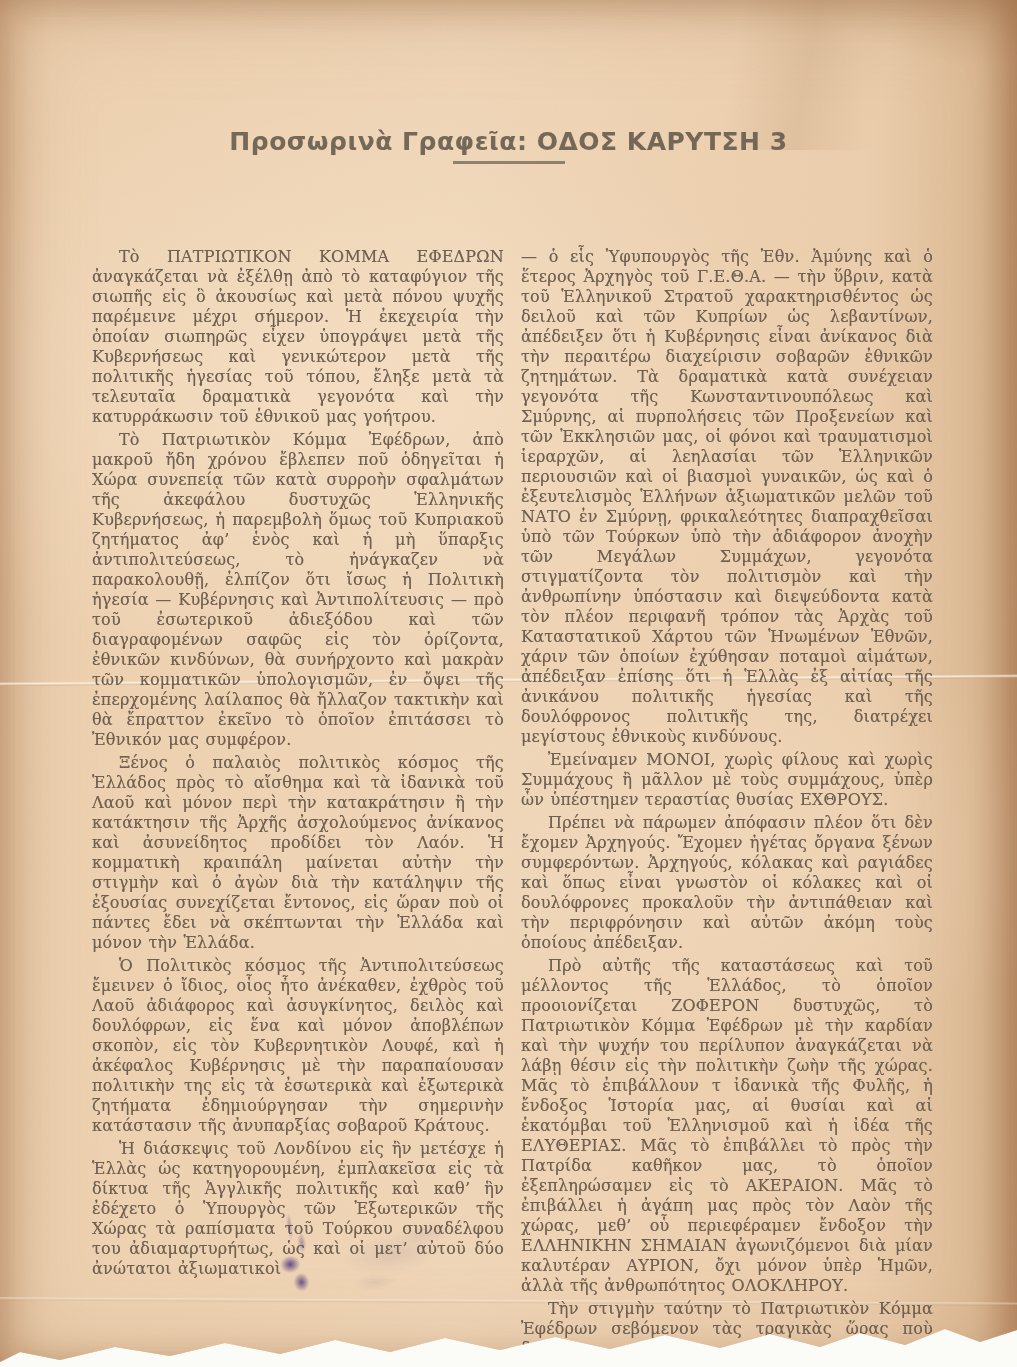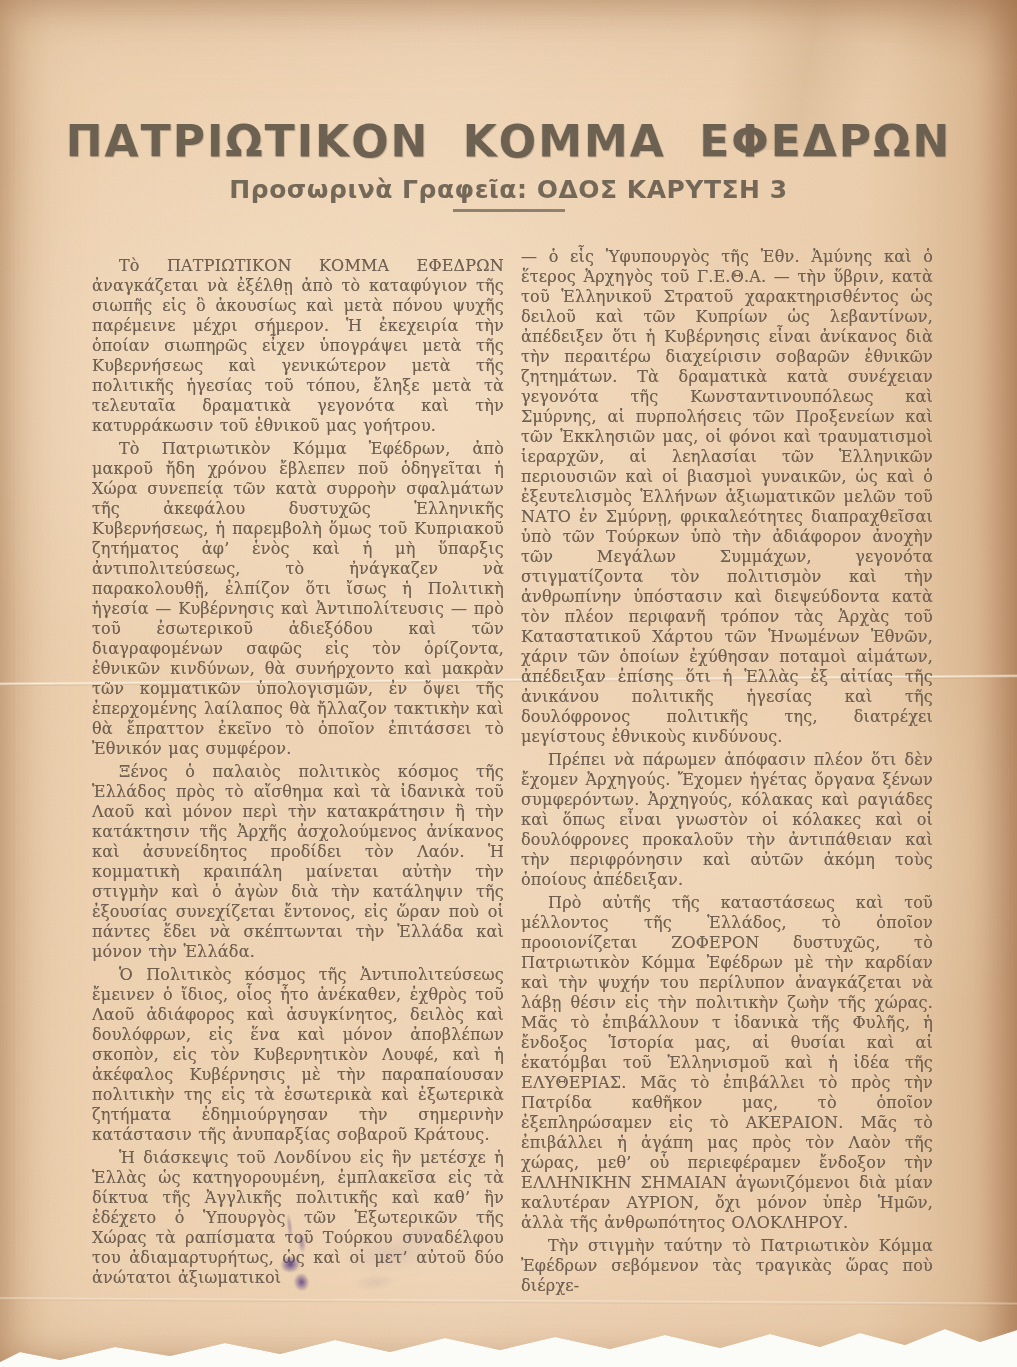--- a/index.html
+++ b/index.html
@@ -66,21 +66,21 @@
     margin-top:6px;
     font-family:"DejaVu Sans", sans-serif;font-weight:bold;
     font-size:25px;letter-spacing:1px;color:#6a5f50;opacity:.92;
   }
   .phone-rule{
     width:112px;height:3px;margin:5px auto 0;
     background:#6f6456;opacity:.75;
   }
   .cols{
     position:absolute;top:247px;left:92px;width:841px;
-    display:flex;gap:17px;align-items:center;
+    display:flex;gap:17px;
   }
   .col{
     width:412px;text-align:justify;
     font-size:16px;line-height:20px;letter-spacing:.2px;word-spacing:1px;
     color:#6e5f51;
     text-shadow:0 0 .6px rgba(110,95,81,.55);
   }
   .col p{margin:0 0 3px 0;text-indent:27px;}
   .col p.noindent{text-indent:0;}
   .ink-stamp{
@@ -108,35 +108,35 @@
       <feColorMatrix type="matrix" values="0 0 0 0 0.42  0 0 0 0 0.30  0 0 0 0 0.18  0 0 0 0.055 0"></feColorMatrix>
     </filter>
     <rect width="100%" height="100%" filter="url(#grainFilter)"></rect>
   </svg>
 
   <div class="fold-tr"></div>
   <div class="crease-h"></div>
   <div class="crease-h2"></div>
 
   <div class="masthead">
-    <div class="party-title">ΠΑΤΡΙΩΤΙΚΟΝ ΚΟΜΜΑ ΕΦΕΔΡΩΝ</div>
     <div class="office-line">Προσωρινὰ Γραφεῖα: ΟΔΟΣ ΚΑΡΥΤΣΗ 3</div>
     <div class="phone-rule"></div>
   </div>
 
   <div class="cols">
     <div class="col">
       <p>Τὸ ΠΑΤΡΙΩΤΙΚΟΝ ΚΟΜΜΑ ΕΦΕΔΡΩΝ ἀναγκάζεται νὰ ἐξέλθῃ ἀπὸ τὸ καταφύγιον τῆς σιωπῆς εἰς ὃ ἀκουσίως καὶ μετὰ πόνου ψυχῆς παρέμεινε μέχρι σήμερον. Ἡ ἐκεχειρία τὴν ὁποίαν σιωπηρῶς εἶχεν ὑπογράψει μετὰ τῆς Κυβερνήσεως καὶ γενικώτερον μετὰ τῆς πολιτικῆς ἡγεσίας τοῦ τόπου, ἔληξε μετὰ τὰ τελευταῖα δραματικὰ γεγονότα καὶ τὴν κατυρράκωσιν τοῦ ἐθνικοῦ μας γοήτρου.</p>
       <p>Τὸ Πατριωτικὸν Κόμμα Ἐφέδρων, ἀπὸ μακροῦ ἤδη χρόνου ἔβλεπεν ποῦ ὁδηγεῖται ἡ Χώρα συνεπείᾳ τῶν κατὰ συρροὴν σφαλμάτων τῆς ἀκεφάλου δυστυχῶς Ἑλληνικῆς Κυβερνήσεως, ἡ παρεμβολὴ ὅμως τοῦ Κυπριακοῦ ζητήματος ἀφ’ ἑνὸς καὶ ἡ μὴ ὕπαρξις ἀντιπολιτεύσεως, τὸ ἠνάγκαζεν νὰ παρακολουθῇ, ἐλπίζον ὅτι ἴσως ἡ Πολιτικὴ ἡγεσία — Κυβέρνησις καὶ Ἀντιπολίτευσις — πρὸ τοῦ ἐσωτερικοῦ ἀδιεξόδου καὶ τῶν διαγραφομένων σαφῶς εἰς τὸν ὁρίζοντα, ἐθνικῶν κινδύνων, θὰ συνήρχοντο καὶ μακρὰν τῶν κομματικῶν ὑπολογισμῶν, ἐν ὄψει τῆς ἐπερχομένης λαίλαπος θὰ ἤλλαζον τακτικὴν καὶ θὰ ἔπραττον ἐκεῖνο τὸ ὁποῖον  ἐπιτάσσει τὸ Ἐθνικόν μας συμφέρον.</p>
       <p>Ξένος ὁ παλαιὸς πολιτικὸς κόσμος τῆς Ἑλλάδος πρὸς τὸ αἴσθημα καὶ τὰ ἰδανικὰ τοῦ Λαοῦ καὶ μόνον περὶ τὴν κατακράτησιν ἢ τὴν κατάκτησιν τῆς Ἀρχῆς ἀσχολούμενος ἀνίκανος καὶ ἀσυνείδητος προδίδει τὸν Λαόν. Ἡ κομματικὴ κραιπάλη μαίνεται αὐτὴν τὴν στιγμὴν καὶ ὁ ἀγὼν διὰ τὴν κατάληψιν τῆς ἐξουσίας συνεχίζεται ἔντονος, εἰς ὥραν ποὺ οἱ πάντες ἔδει νὰ σκέπτωνται τὴν Ἑλλάδα καὶ μόνον τὴν Ἑλλάδα.</p>
       <p>Ὁ Πολιτικὸς κόσμος τῆς Ἀντιπολιτεύσεως ἔμεινεν ὁ ἴδιος, οἷος ἦτο ἀνέκαθεν, ἐχθρὸς τοῦ Λαοῦ ἀδιάφορος καὶ ἀσυγκίνητος,  δειλὸς καὶ δουλόφρων, εἰς ἕνα καὶ μόνον ἀποβλέπων σκοπὸν, εἰς τὸν Κυβερνητικὸν Λουφέ, καὶ ἡ ἀκέφαλος Κυβέρνησις μὲ τὴν παραπαίουσαν πολιτικὴν της εἰς τὰ ἐσωτερικὰ καὶ ἐξωτερικὰ ζητήματα ἐδημιούργησαν τὴν σημερινὴν κατάστασιν τῆς ἀνυπαρξίας σοβαροῦ Κράτους.</p>
       <p>Ἡ διάσκεψις τοῦ Λονδίνου εἰς ἣν μετέσχε ἡ Ἑλλὰς ὡς κατηγορουμένη,  ἐμπλακεῖσα εἰς τὰ δίκτυα τῆς Ἀγγλικῆς πολιτικῆς καὶ καθ’ ἣν ἐδέχετο ὁ Ὑπουργὸς τῶν Ἐξωτερικῶν τῆς Χώρας τὰ ραπίσματα τοῦ Τούρκου συναδέλφου του ἀδιαμαρτυρήτως, ὡς καὶ οἱ μετ’ αὐτοῦ δύο ἀνώτατοι ἀξιωματικοὶ</p>
     </div>
     <div class="col">
       <p class="noindent">— ὁ εἷς Ὑφυπουργὸς τῆς Ἐθν. Ἀμύνης καὶ ὁ ἕτερος Ἀρχηγὸς τοῦ Γ.Ε.Θ.Α. — τὴν ὕβριν, κατὰ τοῦ Ἑλληνικοῦ Στρατοῦ χαρακτηρισθέντος ὡς δειλοῦ καὶ τῶν Κυπρίων ὡς λεβαντίνων, ἀπέδειξεν ὅτι ἡ Κυβέρνησις εἶναι ἀνίκανος διὰ τὴν περαιτέρω διαχείρισιν σοβαρῶν ἐθνικῶν ζητημάτων. Τὰ δραματικὰ κατὰ συνέχειαν γεγονότα τῆς Κωνσταντινουπόλεως καὶ Σμύρνης, αἱ πυρπολήσεις τῶν Προξενείων καὶ τῶν Ἐκκλησιῶν μας, οἱ φόνοι καὶ τραυματισμοὶ ἱεραρχῶν, αἱ λεηλασίαι τῶν Ἑλληνικῶν περιουσιῶν καὶ οἱ βιασμοὶ γυναικῶν, ὡς καὶ ὁ ἐξευτελισμὸς Ἑλλήνων ἀξιωματικῶν μελῶν τοῦ ΝΑΤΟ ἐν Σμύρνῃ, φρικαλεότητες διαπραχθεῖσαι ὑπὸ τῶν Τούρκων ὑπὸ τὴν ἀδιάφορον ἀνοχὴν τῶν Μεγάλων Συμμάχων, γεγονότα στιγματίζοντα τὸν πολιτισμὸν καὶ τὴν ἀνθρωπίνην ὑπόστασιν καὶ διεψεύδοντα  κατὰ τὸν πλέον περιφανῆ τρόπον τὰς Ἀρχὰς  τοῦ Καταστατικοῦ Χάρτου τῶν Ἡνωμένων Ἐθνῶν, χάριν τῶν ὁποίων ἐχύθησαν ποταμοὶ αἱμάτων, ἀπέδειξαν ἐπίσης ὅτι ἡ Ἑλλὰς ἐξ αἰτίας τῆς  ἀνικάνου πολιτικῆς ἡγεσίας καὶ τῆς δουλόφρονος πολιτικῆς της, διατρέχει μεγίστους ἐθνικοὺς κινδύνους.</p>
+      <p>Ἐμείναμεν ΜΟΝΟΙ, χωρὶς φίλους καὶ χωρὶς Συμμάχους ἢ μᾶλλον μὲ τοὺς συμμάχους, ὑπὲρ ὧν ὑπέστημεν τεραστίας θυσίας ΕΧΘΡΟΥΣ.</p>
       <p>Πρέπει νὰ πάρωμεν ἀπόφασιν πλέον ὅτι δὲν ἔχομεν Ἀρχηγούς.  Ἔχομεν ἡγέτας ὄργανα ξένων συμφερόντων.  Ἀρχηγούς, κόλακας  καὶ ραγιάδες καὶ ὅπως εἶναι γνωστὸν οἱ κόλακες καὶ οἱ δουλόφρονες προκαλοῦν τὴν ἀντιπάθειαν καὶ τὴν περιφρόνησιν καὶ αὐτῶν ἀκόμη τοὺς ὁποίους ἀπέδειξαν.</p>
       <p>Πρὸ αὐτῆς τῆς καταστάσεως καὶ τοῦ μέλλοντος τῆς Ἑλλάδος, τὸ ὁποῖον προοιονίζεται ΖΟΦΕΡΟΝ δυστυχῶς, τὸ Πατριωτικὸν Κόμμα Ἐφέδρων μὲ τὴν καρδίαν καὶ τὴν ψυχήν του περίλυπον  ἀναγκάζεται νὰ λάβῃ θέσιν εἰς τὴν πολιτικὴν ζωὴν τῆς χώρας.  Μᾶς τὸ ἐπιβάλλουν τ  ἰδανικὰ τῆς Φυλῆς, ἡ ἔνδοξος Ἱστορία μας, αἱ θυσίαι καὶ αἱ ἑκατόμβαι τοῦ Ἑλληνισμοῦ καὶ ἡ ἰδέα τῆς ΕΛΥΘΕΡΙΑΣ. Μᾶς τὸ ἐπιβάλλει τὸ πρὸς τὴν Πατρίδα καθῆκον μας, τὸ ὁποῖον ἐξεπληρώσαμεν εἰς τὸ ΑΚΕΡΑΙΟΝ. Μᾶς τὸ ἐπιβάλλει ἡ ἀγάπη μας πρὸς τὸν Λαὸν τῆς χώρας, μεθ’ οὗ περιεφέραμεν ἔνδοξον τὴν ΕΛΛΗΝΙΚΗΝ ΣΗΜΑΙΑΝ ἀγωνιζόμενοι διὰ μίαν καλυτέραν ΑΥΡΙΟΝ, ὄχι μόνον ὑπὲρ Ἡμῶν, ἀλλὰ τῆς ἀνθρωπότητος ΟΛΟΚΛΗΡΟΥ.</p>
       <p>Τὴν στιγμὴν ταύτην τὸ Πατριωτικὸν Κόμμα Ἐφέδρων σεβόμενον τὰς τραγικὰς ὥρας ποὺ διέρχε-</p>
     </div>
   </div>
 
   <div class="ink-stamp"></div>
 
 </div>
 

